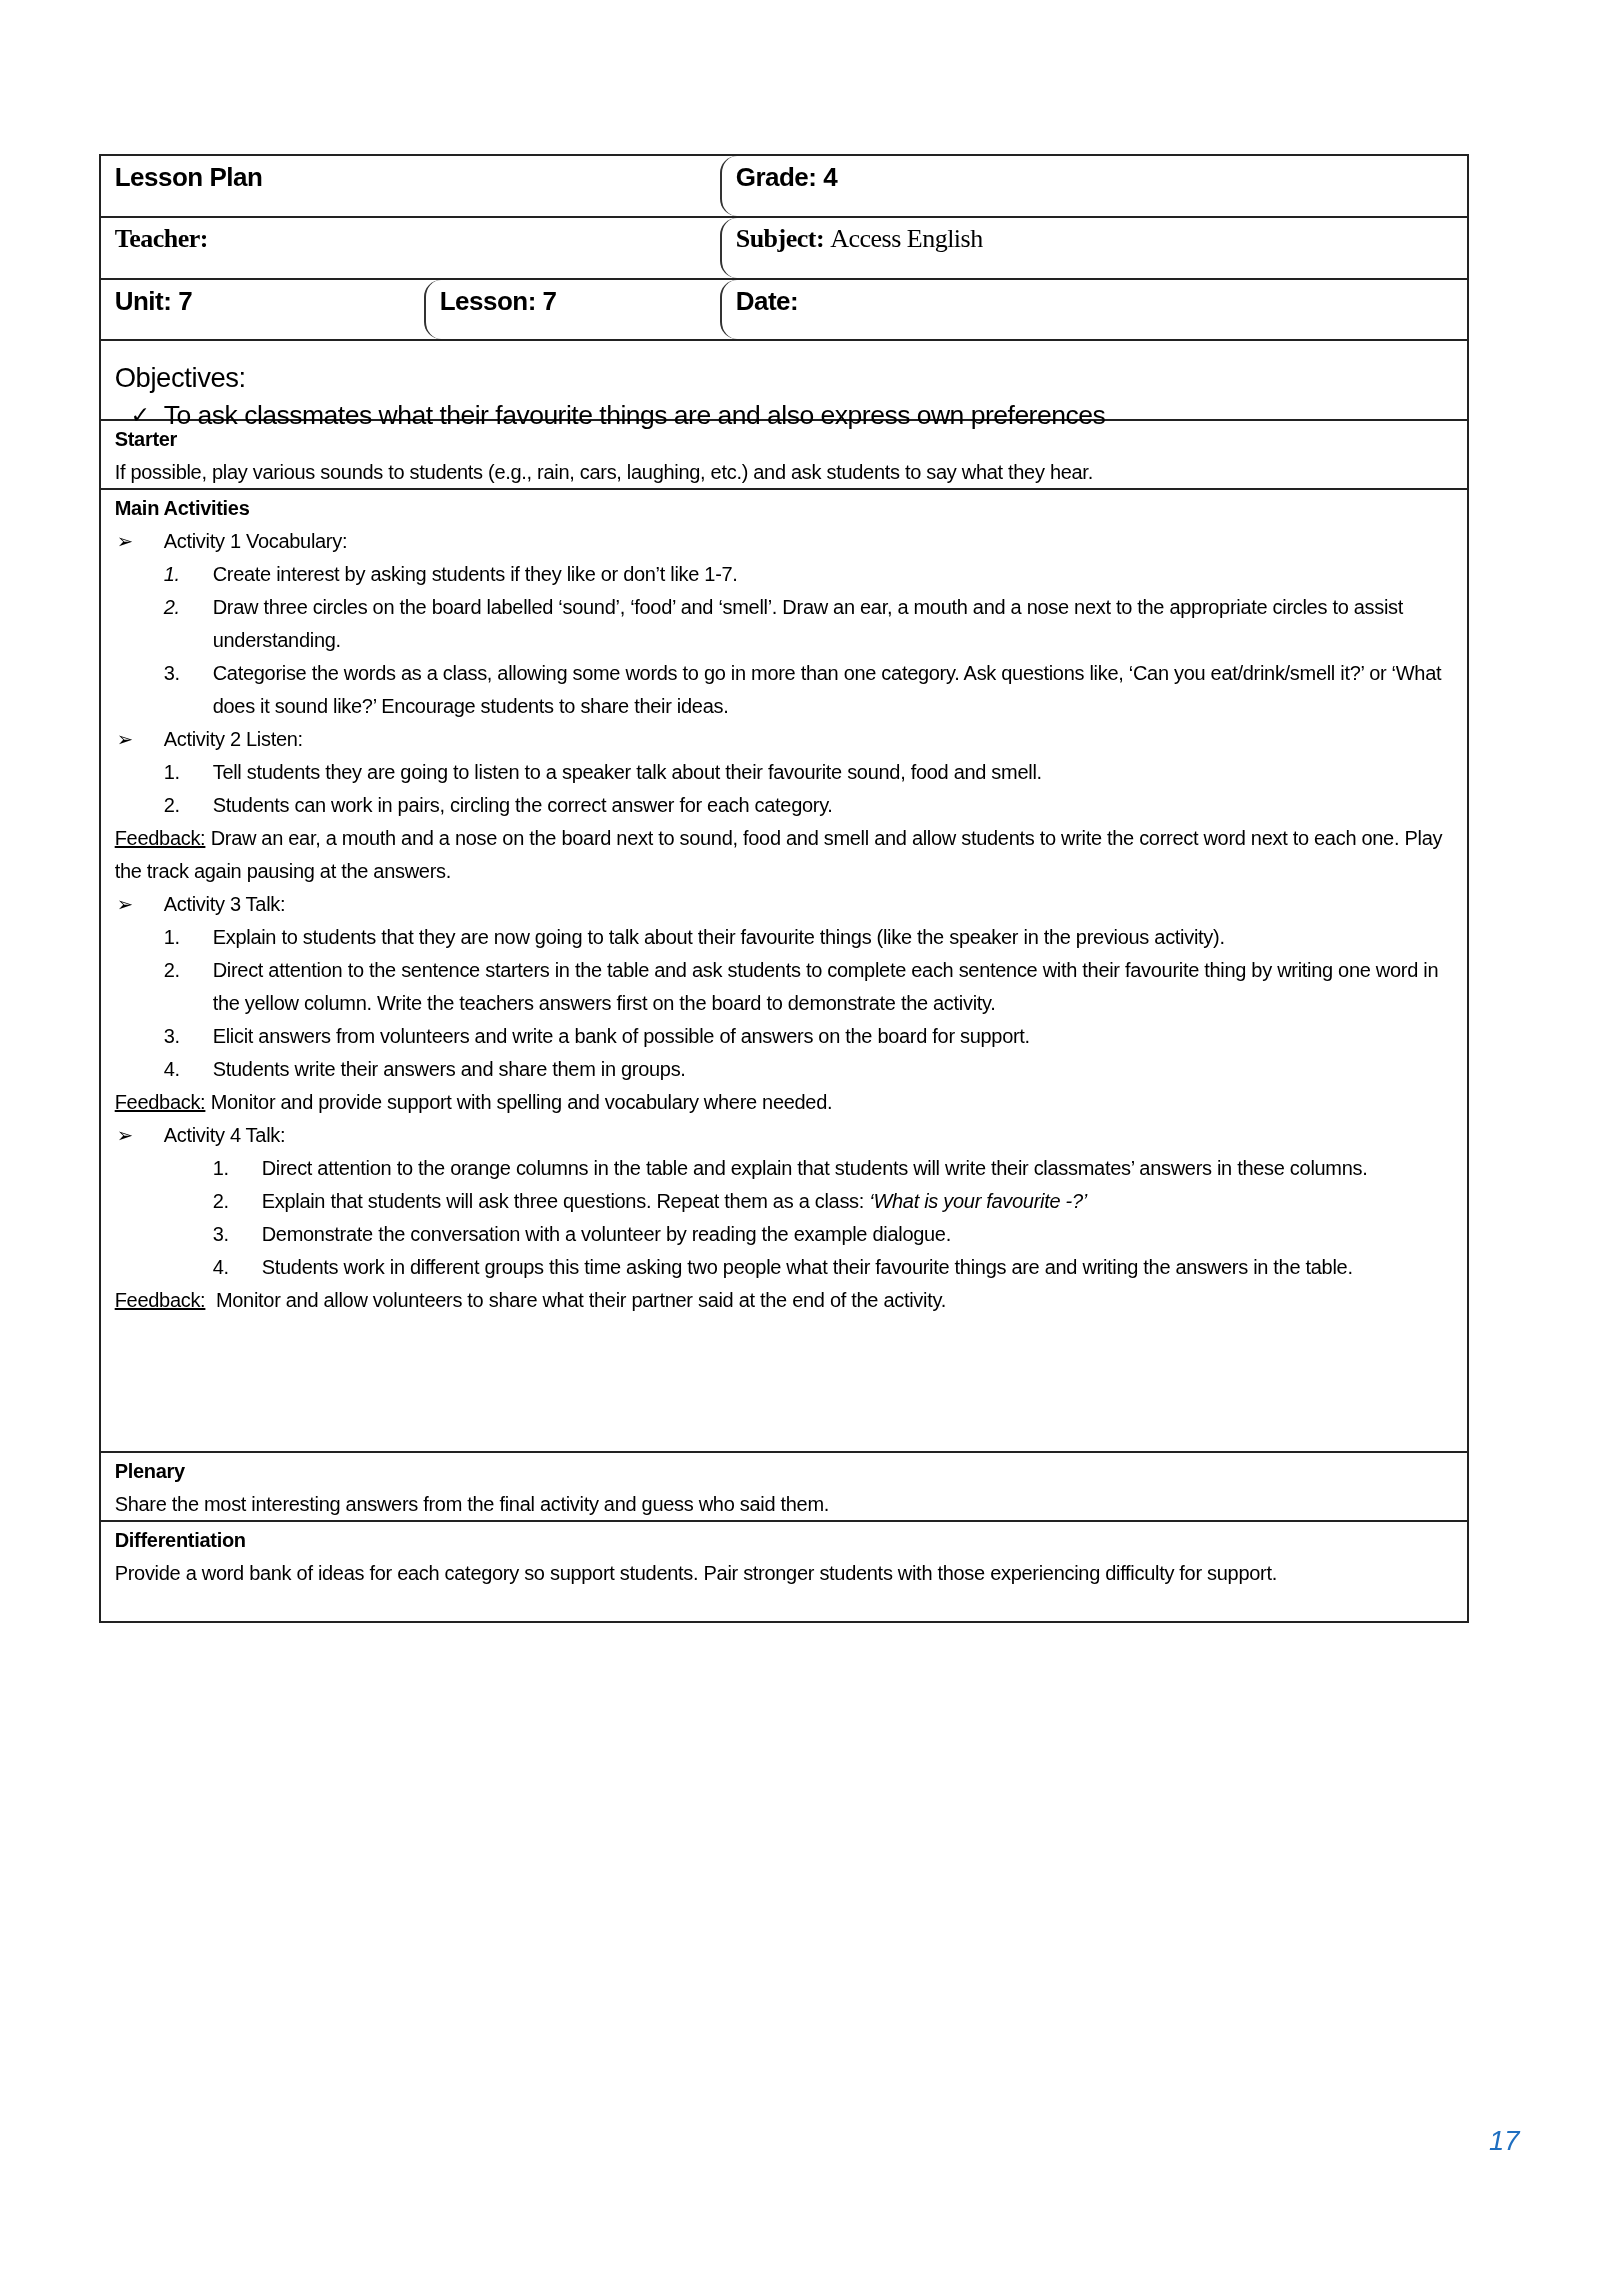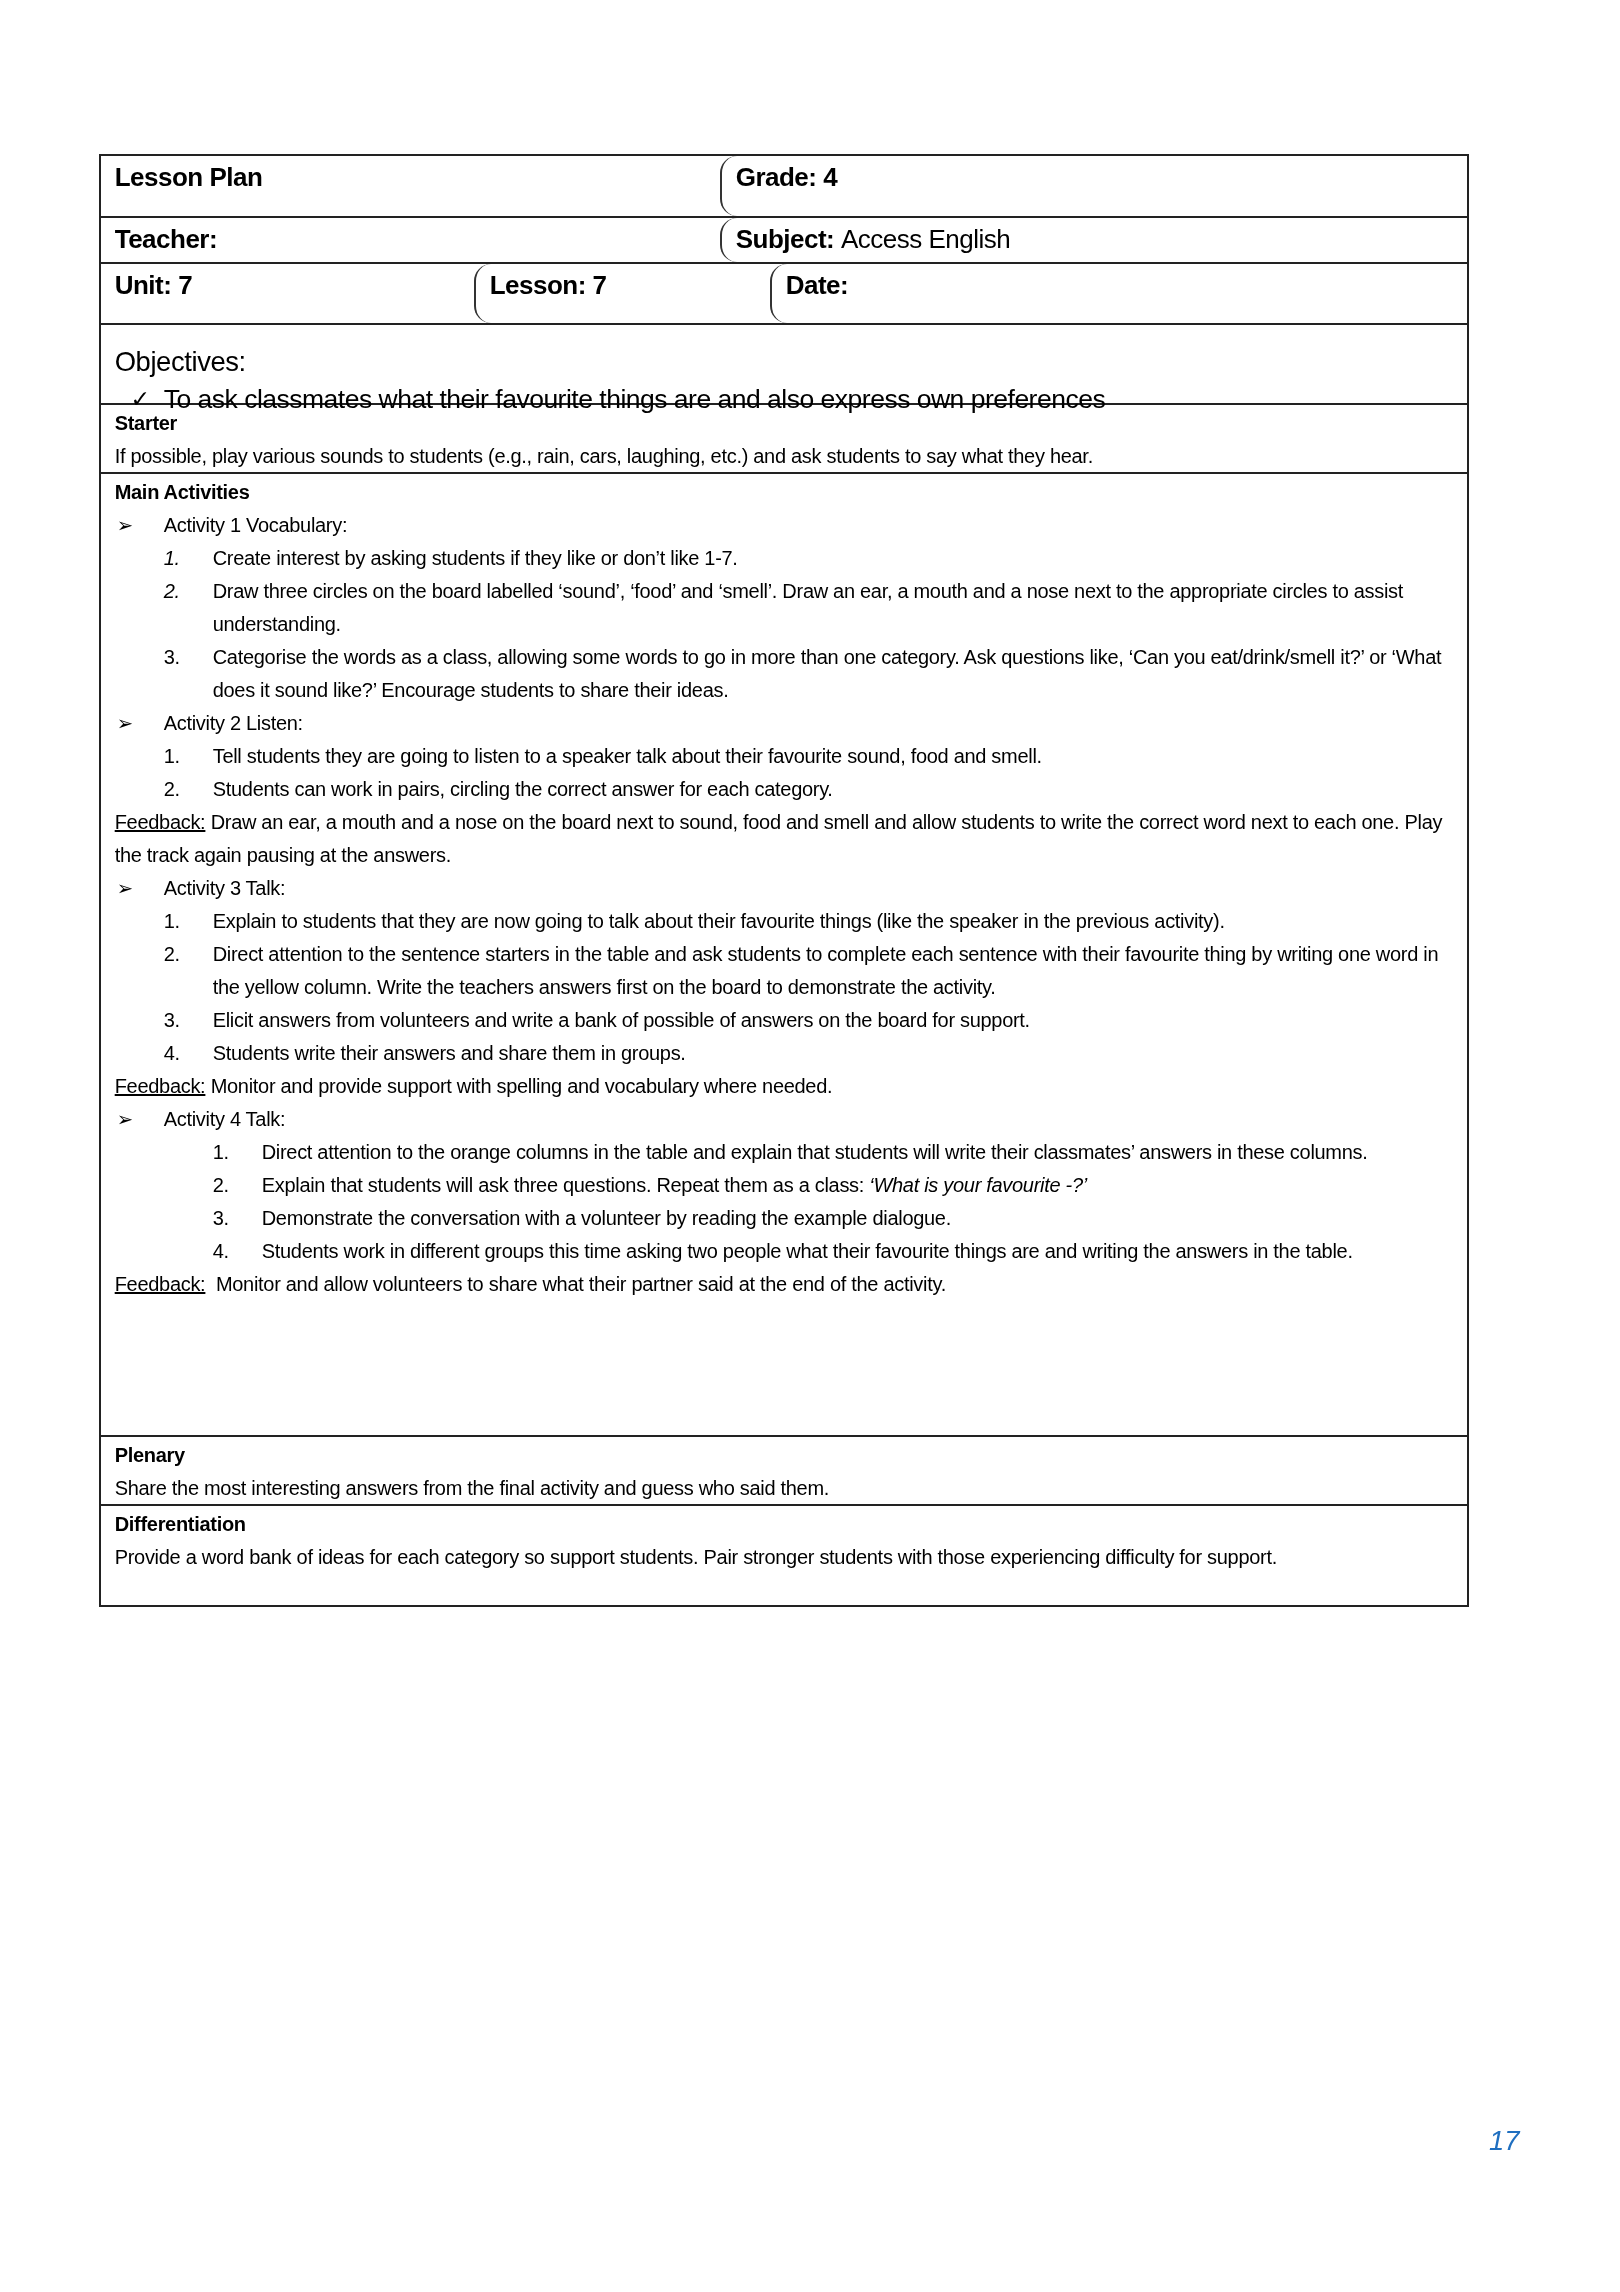--- a/index.html
+++ b/index.html
@@ -6,22 +6,22 @@
   body { width:1620px; height:2293px; position:relative; overflow:hidden;
          font-family:"Liberation Sans", sans-serif; color:#000; }
   .page-table { position:absolute; left:99px; top:154px; width:1370px;
                 border:2px solid #222; box-sizing:border-box; }
   .row { display:flex; border-bottom:2px solid #222; box-sizing:border-box; }
   .row:last-child { border-bottom:none; }
   .cell { box-sizing:border-box; padding:5.9px 13.7px; }
   .cell + .cell { border-left:2px solid #333;border-radius:17px; }
   .hdr { font-size:26px; font-weight:bold; letter-spacing:-0.5px; }
   .hdr .normal { font-weight:normal; }
-  .r1 { height:62px; } .r2 { height:46px; } .r3 { height:61px; }
-  .c-left-wide { width:619px; } .c-unit { width:373px; } .c-lesson { width:296px; }
+  .r1 { height:62px; } .r2 { height:62px;font-family:Liberation Serif, serif; } .r3 { height:61px; }
+  .c-left-wide { width:619px; } .c-unit { width:323px; } .c-lesson { width:296px; }
   .c-right { flex:1; }
   .block { padding:2px 13.7px 3.9px 13.7px; font-size:20px; line-height:33px; letter-spacing:-0.3px; }
   .obj-title { font-size:27.4px; font-weight:normal; line-height:37px; letter-spacing:-0.4px; padding-top:18px; }
   .obj-line { font-size:26.5px; line-height:39px; letter-spacing:-0.5px; display:flex; }
   .check { width:49px; padding-left:15.7px; box-sizing:border-box; font-size:23.5px; }
   .sec-title { font-weight:bold; }
   .r-obj { height:80px; } .r-starter { height:69px; } .r-main { height:963px; }
   .r-plenary { height:69px; } .r-diff { height:99px; }
   .bullet { display:flex; }
   .bullet .glyph { width:49px; padding-left:2px; box-sizing:border-box; font-size:19.6px; }

